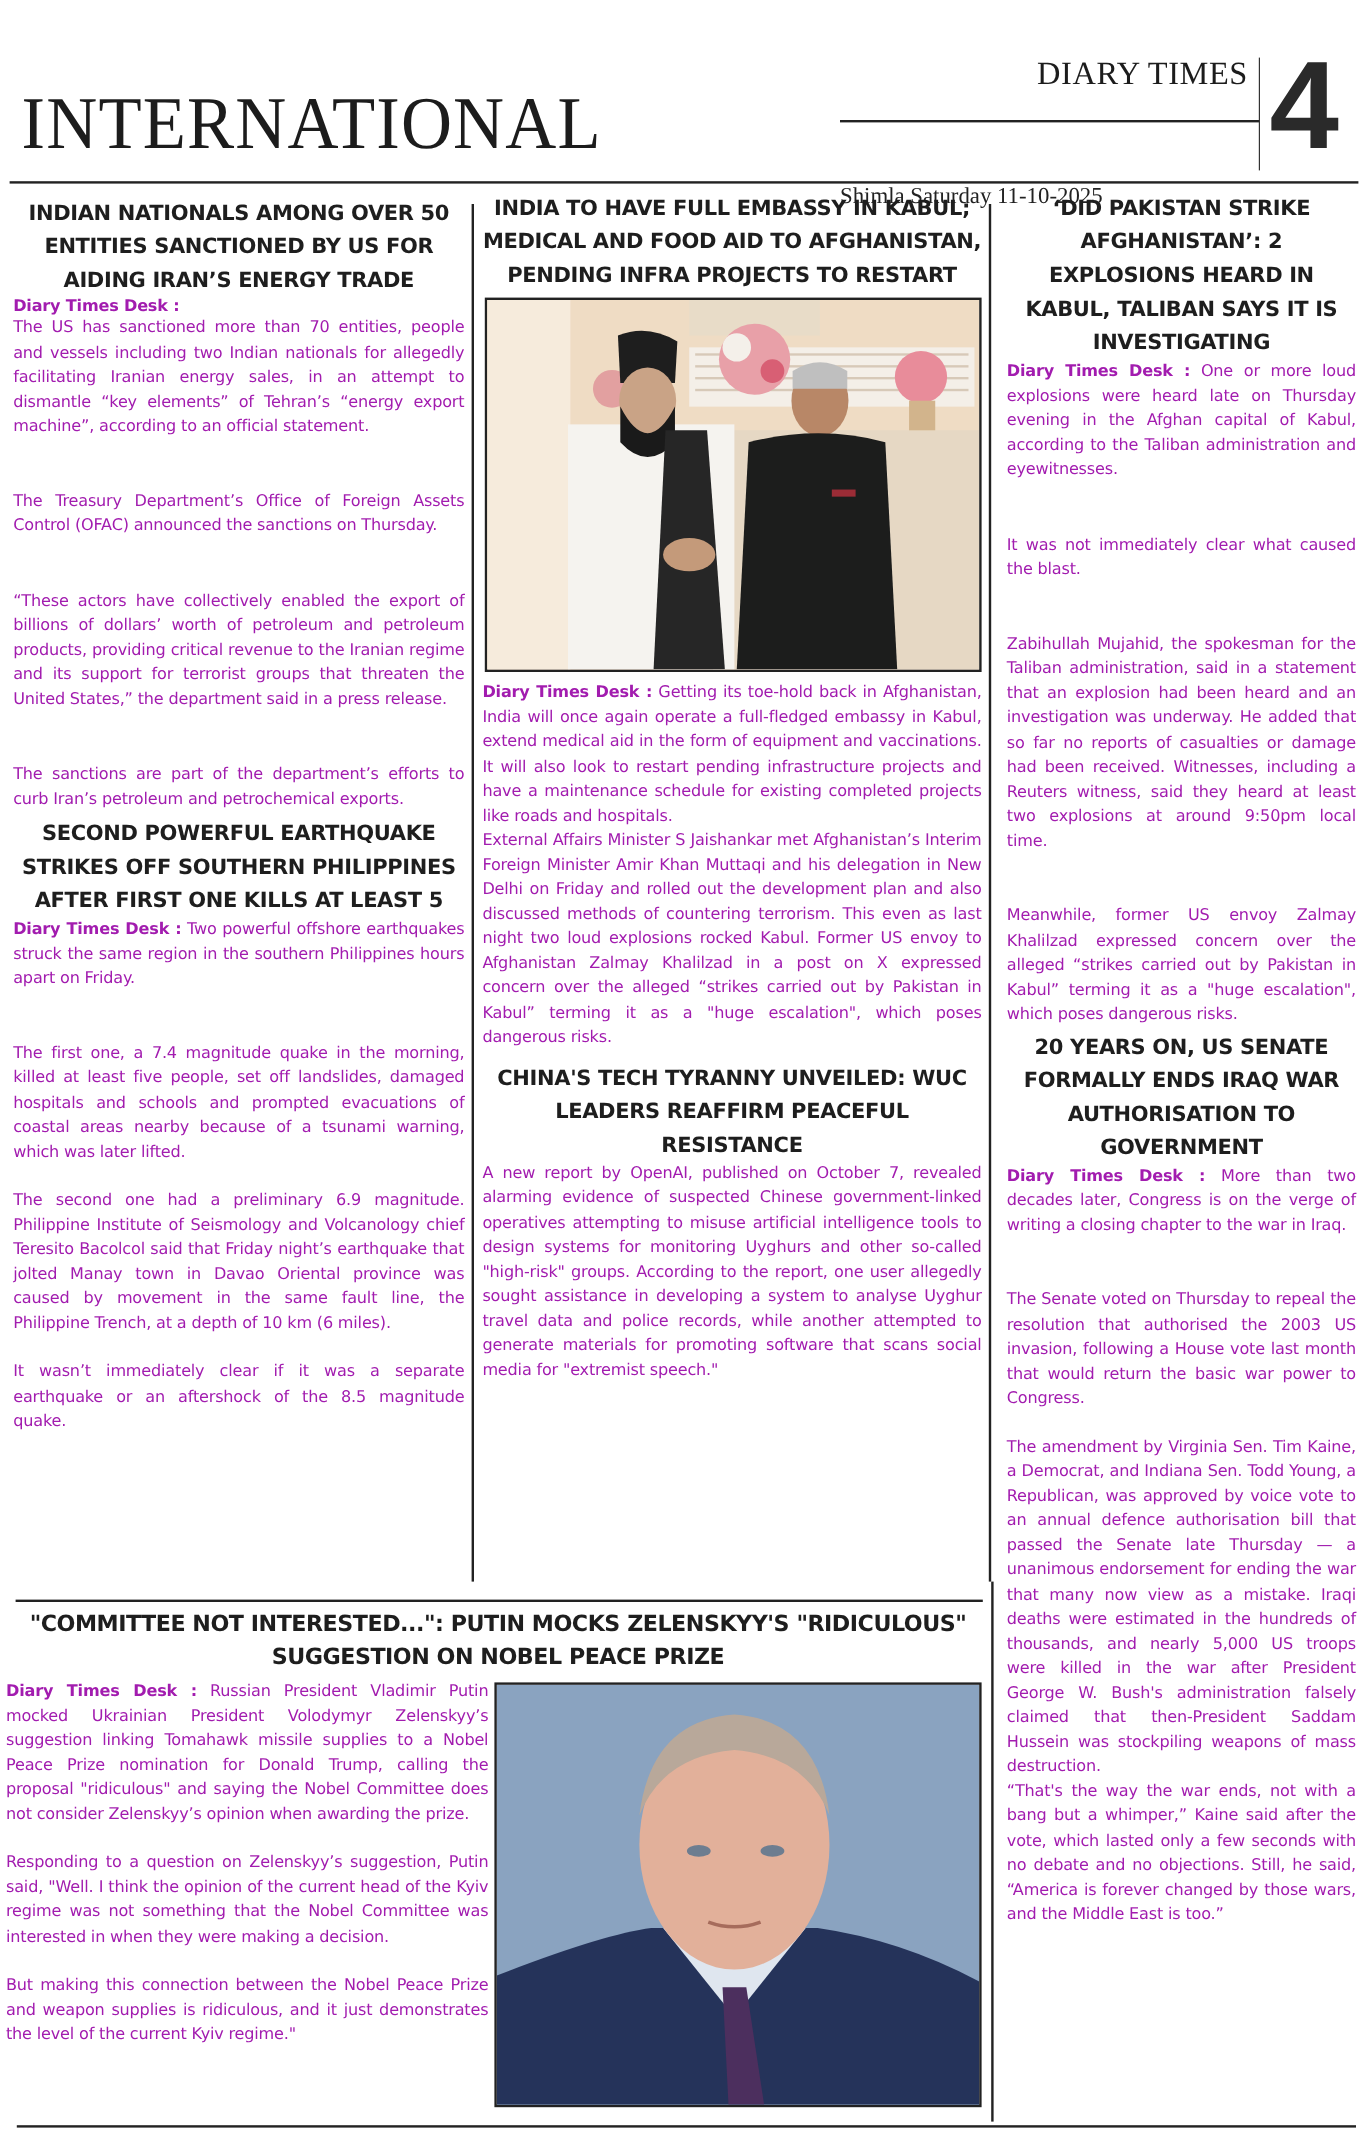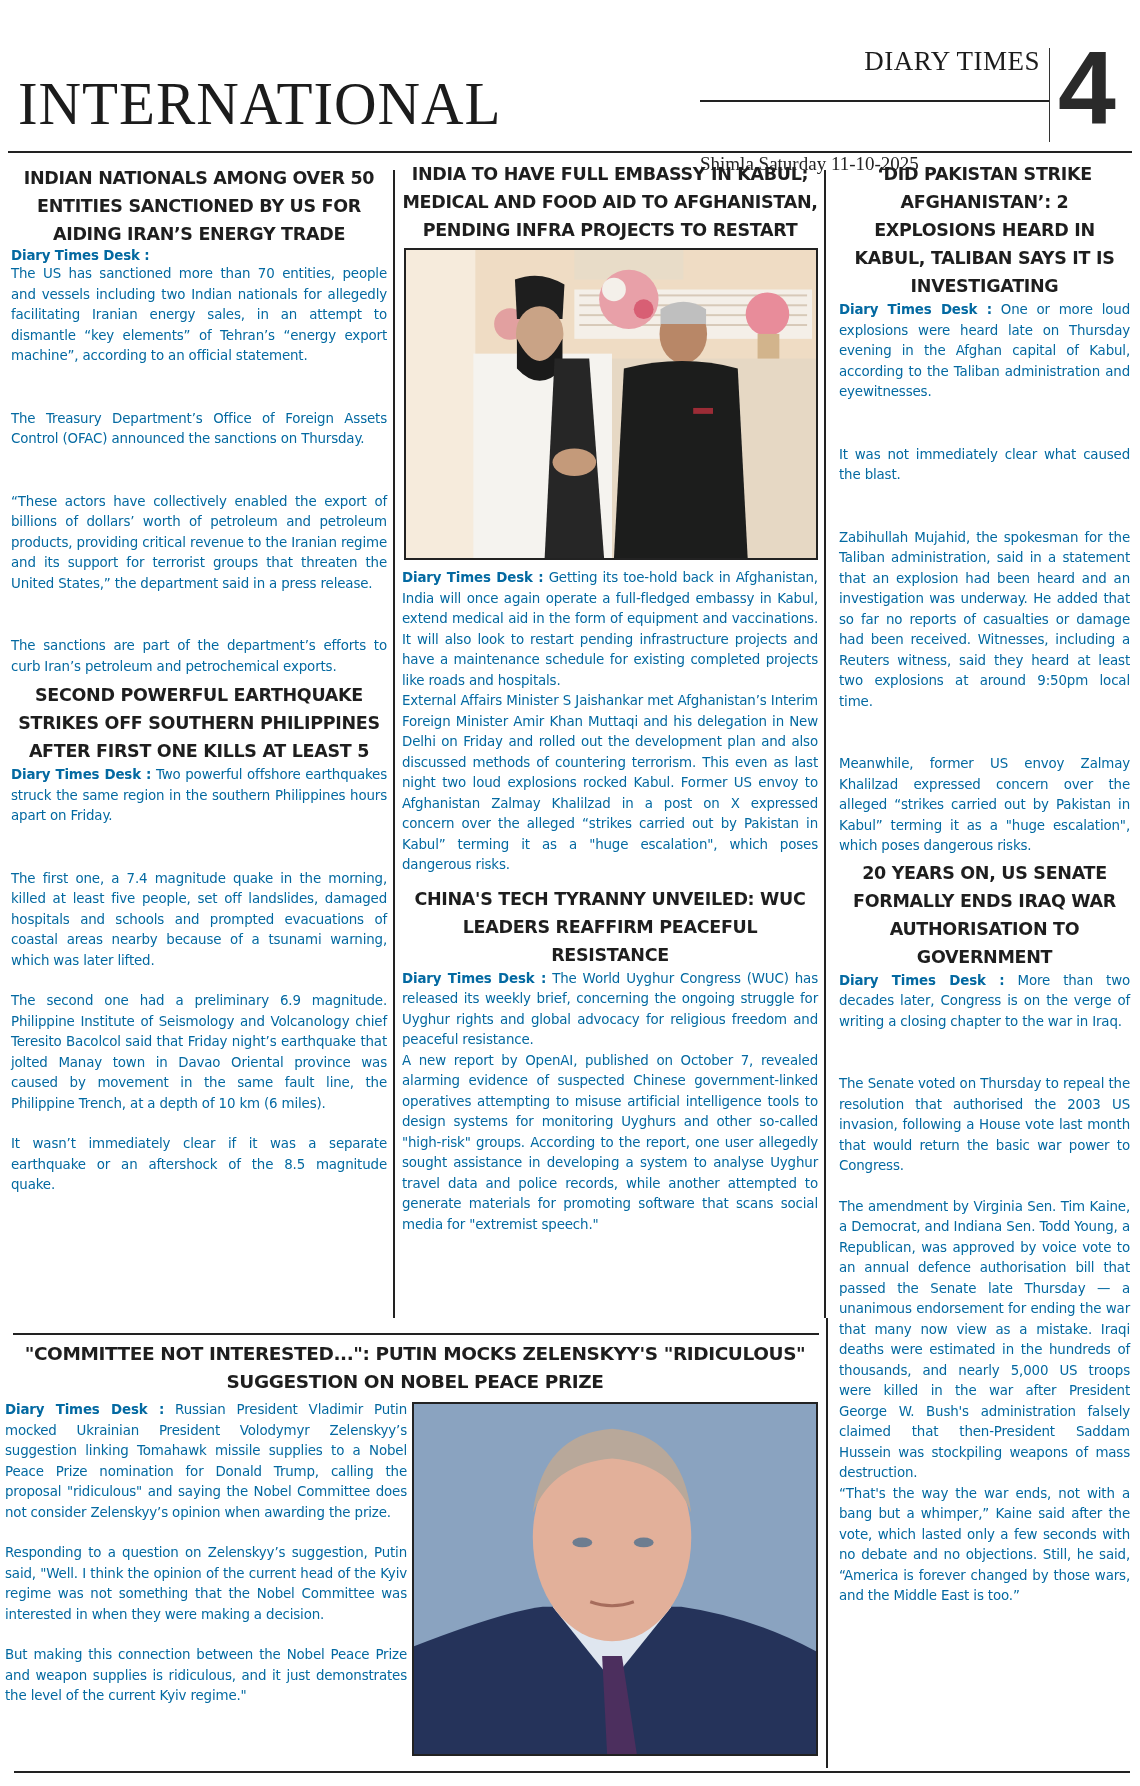--- a/index.html
+++ b/index.html
@@ -16,21 +16,21 @@
 
   .col { position: absolute; }
   .col-left { left: 11px; top: 160px; width: 376px; }
   .col-mid { left: 402px; top: 160px; width: 416px; }
   .col-right { left: 839px; top: 160px; width: 291px; }
 
   .vrule { position: absolute; width: 2px; background: #222; }
 
   .headline { font-family: "DejaVu Sans", sans-serif; font-weight: bold; text-align: center; color: #1e1e1e; font-size: 17.5px; line-height: 28px; letter-spacing: -0.3px; }
   .byline { font-weight: bold; }
-  .p { font-size: 13.4px; line-height: 20.5px; text-align: justify; color: #0369a1; letter-spacing: -0.15px; }
+  .p { font-size: 13.4px; line-height: 20.5px; text-align: justify; color: #a21caf; letter-spacing: -0.15px; }
   .gap-xl { height: 42px; }
   .gap-m { height: 20px; }
 
   .photo { border: 2px solid #222; overflow: hidden; position: relative; }
   .photo-kabul { width: 414px; height: 312px; margin: 4px 0 8px 2px; background: linear-gradient(180deg, #f3e0c6 0%, #eedbc3 40%, #e9d6be 100%); }
   .photo-putin { position: absolute; left: 412px; top: 1402px; width: 406px; height: 354px; background: linear-gradient(180deg, #8ea6c2 0%, #7f99b8 60%, #6c87a8 100%); }
 
   .bottom-hrule { position: absolute; left: 13px; top: 1333px; width: 806px; height: 2px; background: #222; }
   .bottom-headline { position: absolute; left: 0px; top: 1340px; width: 830px; text-align: center; font-weight: bold; font-size: 18.5px; line-height: 28px; letter-spacing: -0.4px; color: #1e1e1e; }
   .col-bottom-left { left: 5px; top: 1400px; width: 402px; }
@@ -107,21 +107,20 @@
         <path d="M 220 120 Q 280 105 335 120 L 345 312 L 210 312 Z" fill="#1c1d1c"></path>
         <rect x="290" y="160" width="20" height="6" fill="#9b2c36"></rect>
         <ellipse cx="170" cy="215" rx="22" ry="14" fill="#c49a7a"></ellipse>
       </svg>
     </div>
     <p class="p"><span class="byline">Diary Times Desk :</span><span> Getting its toe-hold back in Afghanistan, India will once again operate a full-fledged embassy in Kabul, extend medical aid in the form of equipment and vaccinations. It will also look to restart pending infrastructure projects and have a maintenance schedule for existing completed projects like roads and hospitals.</span></p>
     <p class="p">External Affairs Minister S Jaishankar met Afghanistan’s Interim Foreign Minister Amir Khan Muttaqi and his delegation in New Delhi on Friday and rolled out the development plan and also discussed methods of countering terrorism. This even as last night two loud explosions rocked Kabul. Former US envoy to Afghanistan Zalmay Khalilzad in a post on X expressed concern over the alleged “strikes carried out by Pakistan in Kabul” terming it as a "huge escalation", which poses dangerous risks.</p>
   </article>
   <article style="margin-top:9px;">
     <h2 class="headline">CHINA'S TECH TYRANNY UNVEILED: WUC LEADERS REAFFIRM PEACEFUL RESISTANCE</h2>
-    <p class="p"><span class="byline">Diary Times Desk :</span><span> The World Uyghur Congress (WUC) has released its weekly brief, concerning the ongoing struggle for Uyghur rights and global advocacy for religious freedom and peaceful resistance.</span></p>
     <p class="p">A new report by OpenAI, published on October 7, revealed alarming evidence of suspected Chinese government-linked operatives attempting to misuse artificial intelligence tools to design systems for monitoring Uyghurs and other so-called "high-risk" groups. According to the report, one user allegedly sought assistance in developing a system to analyse Uyghur travel data and police records, while another attempted to generate materials for promoting software that scans social media for "extremist speech."</p>
   </article>
 </div>
 
 <div class="col col-right">
   <article>
     <h2 class="headline">‘DID PAKISTAN STRIKE AFGHANISTAN’: 2 EXPLOSIONS HEARD IN KABUL, TALIBAN SAYS IT IS INVESTIGATING</h2>
     <p class="p"><span class="byline">Diary Times Desk :</span><span> One or more loud explosions were heard late on Thursday evening in the Afghan capital of Kabul, according to the Taliban administration and eyewitnesses.</span></p>
     <div class="gap-xl"></div>
     <p class="p">It was not immediately clear what caused the blast.</p>

